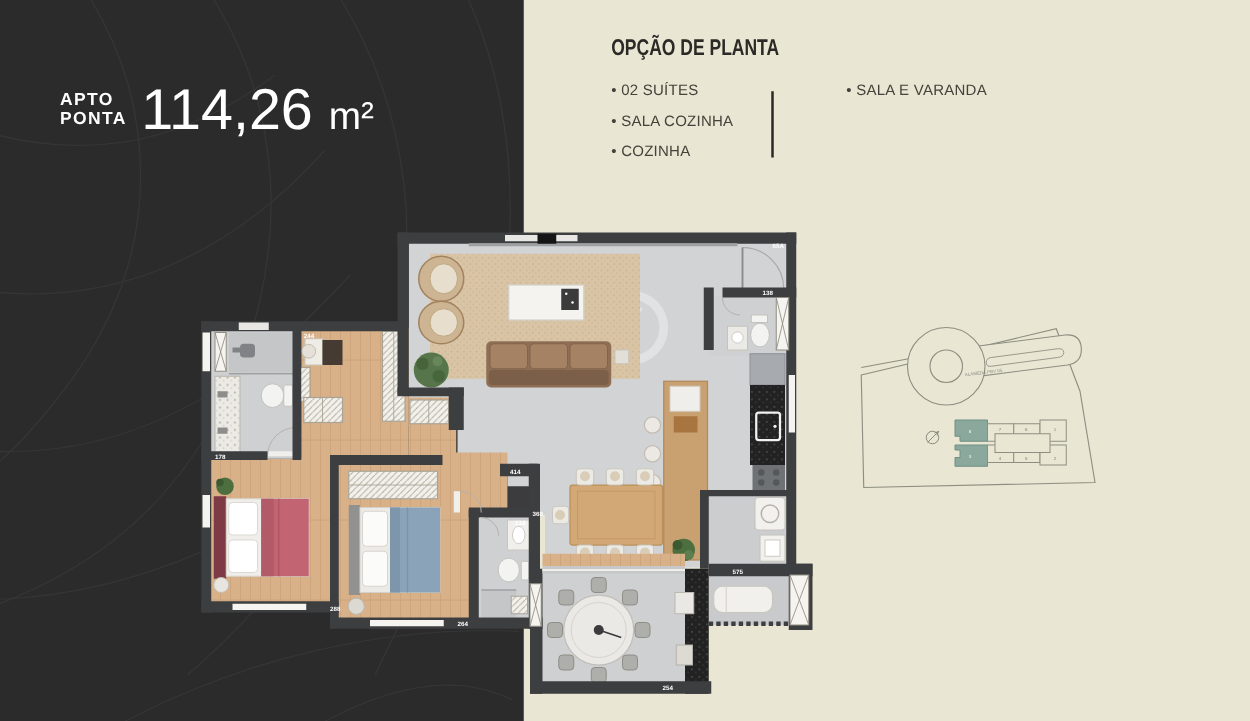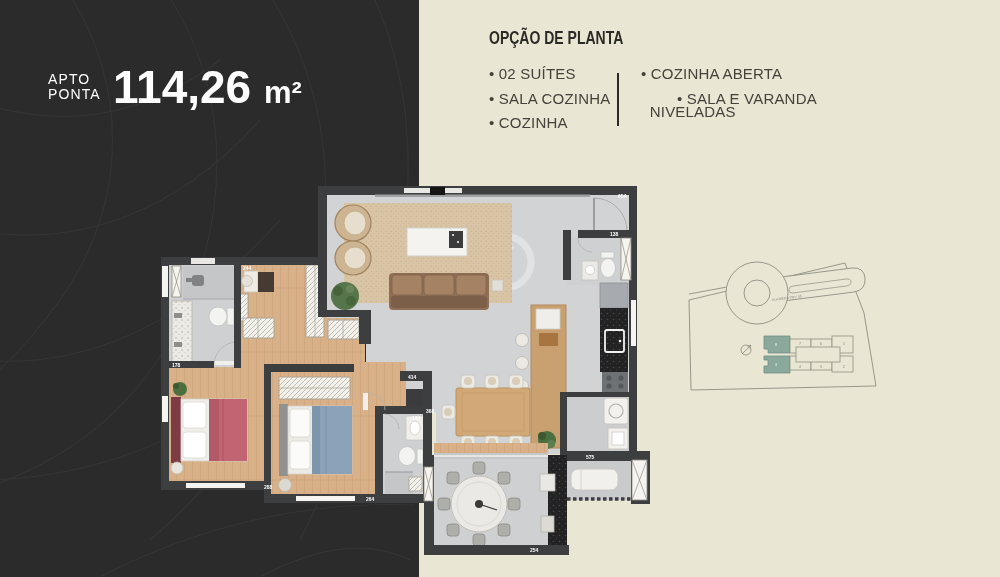--- a/index.html
+++ b/index.html
@@ -1,22 +1,22 @@
 <!DOCTYPE html>
 <html><head>
 <meta charset="utf-8">
 <style>
 html,body{margin:0;padding:0;}
 body{width:1000px;height:577px;position:relative;overflow:hidden;font-family:"Liberation Sans",sans-serif;background:#e9e6d3;}
 #darkpanel{position:absolute;left:0;top:0;width:419px;height:577px;background:#2b2b2b;}
-#apto{position:absolute;left:48px;top:72px;font-size:14px;font-weight:normal;color:#ffffff;letter-spacing:1.1px;line-height:14.5px;}
-#area{position:absolute;left:113px;top:60px;font-size:46px;font-weight:bold;color:#ffffff;letter-spacing:0px;}
+#apto{position:absolute;left:48px;top:72px;font-size:14px;font-weight:bold;color:#ffffff;letter-spacing:1.1px;line-height:14.5px;}
+#area{position:absolute;left:113px;top:60px;font-size:46px;font-weight:normal;color:#ffffff;letter-spacing:0px;}
 #area span{font-size:31px;}
 #h1{position:absolute;left:489px;top:27px;font-size:14px;font-weight:bold;color:#2c2a26;letter-spacing:0px;transform:scaleY(1.3);transform-origin:0 0;}
-.list{position:absolute;font-size:15px;color:#45423b;letter-spacing:0.2px;}
+.list{position:absolute;font-size:12px;color:#45423b;letter-spacing:0.2px;}
 .list div{height:24.5px;}
 #vline{position:absolute;left:617px;top:73px;width:2px;height:53px;background:#2c2a26;}
 svg{position:absolute;left:0;top:0;}
 </style>
 </head>
 <body>
 
 <div id="darkpanel"></div>
 
 <svg id="leaves" width="1000" height="577" viewBox="0 0 1000 577">
@@ -42,23 +42,21 @@
 
 <div class="list" style="left:489px;top:65px;">
 <div>• 02 SUÍTES</div>
 <div>• SALA COZINHA</div>
 <div>• COZINHA</div>
 </div>
 
 <div id="vline"></div>
 
 <div class="list" style="left:641px;top:65px;">
-<div>• COZINHA ABERTA</div>
 <div style="height:13px;margin-left:36px;">• SALA E VARANDA</div>
-<div>&nbsp;&nbsp;NIVELADAS</div>
 </div>
 
 <svg id="plan" width="1000" height="577" viewBox="0 0 1000 577">
 <defs>
 <pattern id="wood" width="8" height="64" patternUnits="userSpaceOnUse">
 <rect width="8" height="64" fill="#d8b189"></rect>
 <line x1="0" y1="0" x2="0" y2="64" stroke="#c69b73" stroke-width="0.9"></line>
 <line x1="0" y1="32" x2="8" y2="32" stroke="#c69b73" stroke-width="0.5"></line>
 </pattern>
 <pattern id="rug" width="5" height="5" patternUnits="userSpaceOnUse">

